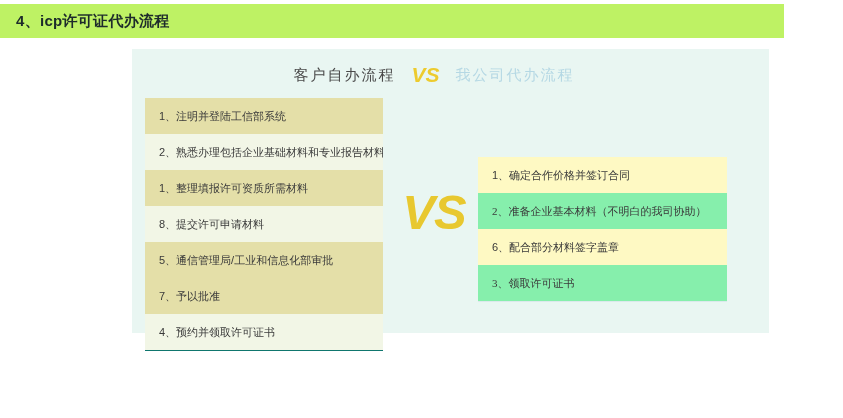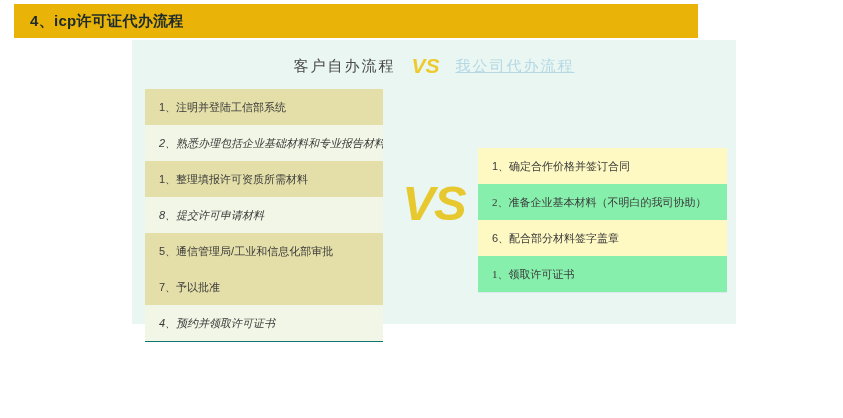--- a/index.html
+++ b/index.html
@@ -11,45 +11,46 @@
     width: 843px;
     height: 418px;
     font-family: "Liberation Sans", "DejaVu Sans", sans-serif;
     overflow: hidden;
     position: relative;
   }
 
   
   #section-header {
     position: absolute;
-    left: 14px;
+    left: 0;
     top: 4px;
-    width: 684px;
+    width: 784px;
     height: 34px;
-    background: #eab308;
+    background: #bef264;
     display: flex;
     align-items: center;
   }
   #section-header-title {
     padding-left: 16px;
     font-size: 15px;
     font-weight: bold;
     color: #1d2b2b;
     letter-spacing: 0.3px;
     white-space: nowrap;
   }
 
   
   #comparison-card {
     position: absolute;
     left: 132px;
-    top: 40px;
+    top: 49px;
     width: 604px;
     height: 284px;
     background: #e9f6f2;
+    padding-left: 33px;
   }
 
   
   #card-heading {
     position: absolute;
     left: 0;
     top: 11px;
     width: 604px;
     height: 30px;
     display: flex;
@@ -65,21 +66,21 @@
   #head-left-label  { color: #4a4a4a; }
   #head-vs {
     font-family: "Liberation Sans", sans-serif;
     font-size: 21px;
     font-weight: bold;
     font-style: italic;
     color: #edcb2e;
     margin: 0 16px;
     letter-spacing: 0px;
   }
-  #head-right-label { color: #b5d8e4; text-decoration: underline; }
+  #head-right-label { color: #b5d8e4; }
 
   
   #self-flow-list {
     position: absolute;
     left: 13px;
     top: 49px;
     width: 238px;
     background: #0f766e;
     padding-bottom: 1px;
   }
@@ -97,21 +98,21 @@
     height: 36px;
     line-height: 36px;
     font-size: 11px;
     color: #3a3a3a;
     padding-left: 14px;
     box-sizing: border-box;
     white-space: nowrap;
     overflow: hidden;
   }
   #self-flow-list  .flow-row.alt-on  { background: #e4dfa8; }
-  #self-flow-list  .flow-row.alt-off { background: #f2f6e6; font-style: italic; }
+  #self-flow-list  .flow-row.alt-off { background: #f2f6e6; }
   #agency-flow-list .flow-row.alt-on  { background: #fef9c3; }
   #agency-flow-list .flow-row.alt-off { background: #86efac; font-family: Liberation Serif, serif; }
 
   
   #center-vs {
     position: absolute;
     left: 262px;
     top: 139px;
     width: 80px;
     text-align: center;
@@ -148,16 +149,16 @@
       <div class="flow-row alt-on">7、予以批准</div>
       <div class="flow-row alt-off">4、预约并领取许可证书</div>
     </div>
 
   <div id="center-vs">VS</div>
 
   <div id="agency-flow-list">
       <div class="flow-row alt-on">1、确定合作价格并签订合同</div>
       <div class="flow-row alt-off">2、准备企业基本材料（不明白的我司协助）</div>
       <div class="flow-row alt-on">6、配合部分材料签字盖章</div>
-      <div class="flow-row alt-off">1、领取许可证书</div>
+      <div class="flow-row alt-off">3、领取许可证书</div>
     </div>
 
 </div>
 
 </body></html>

